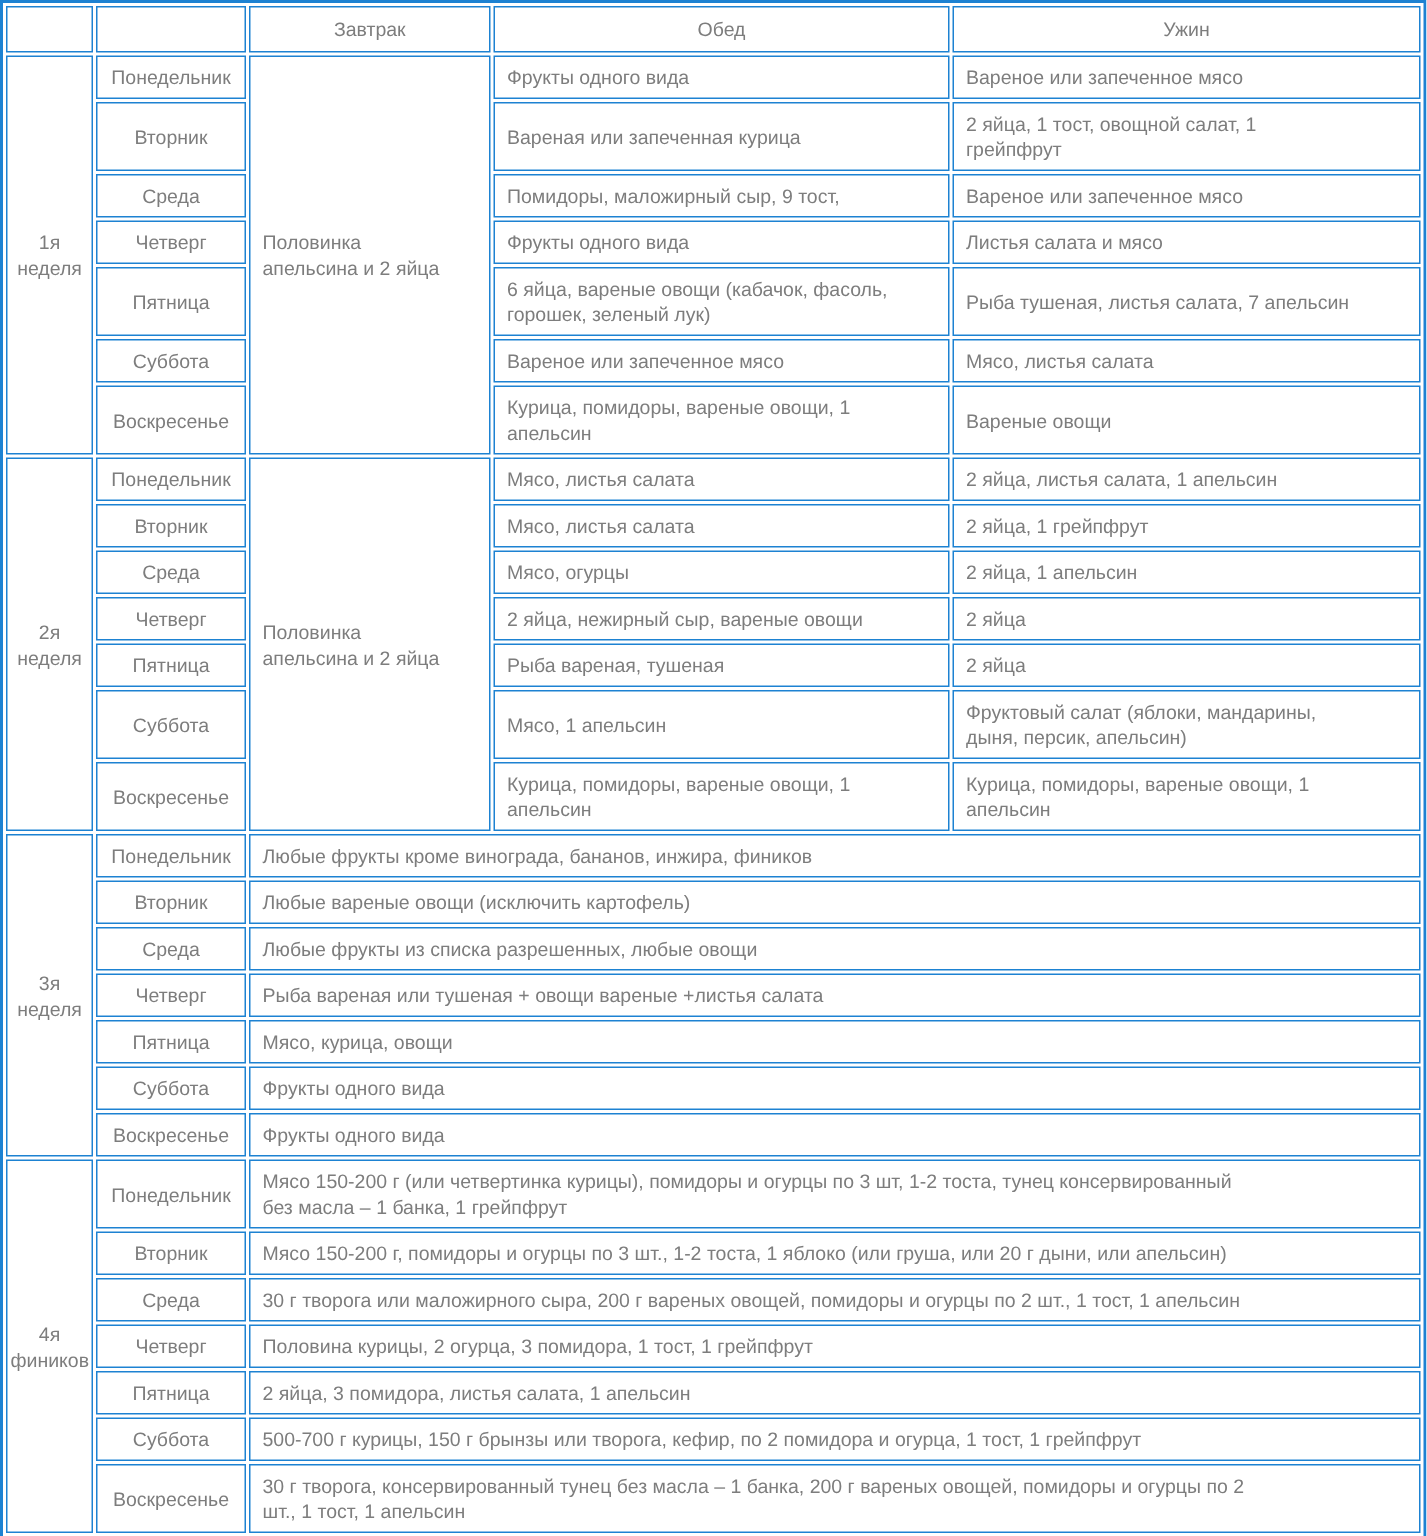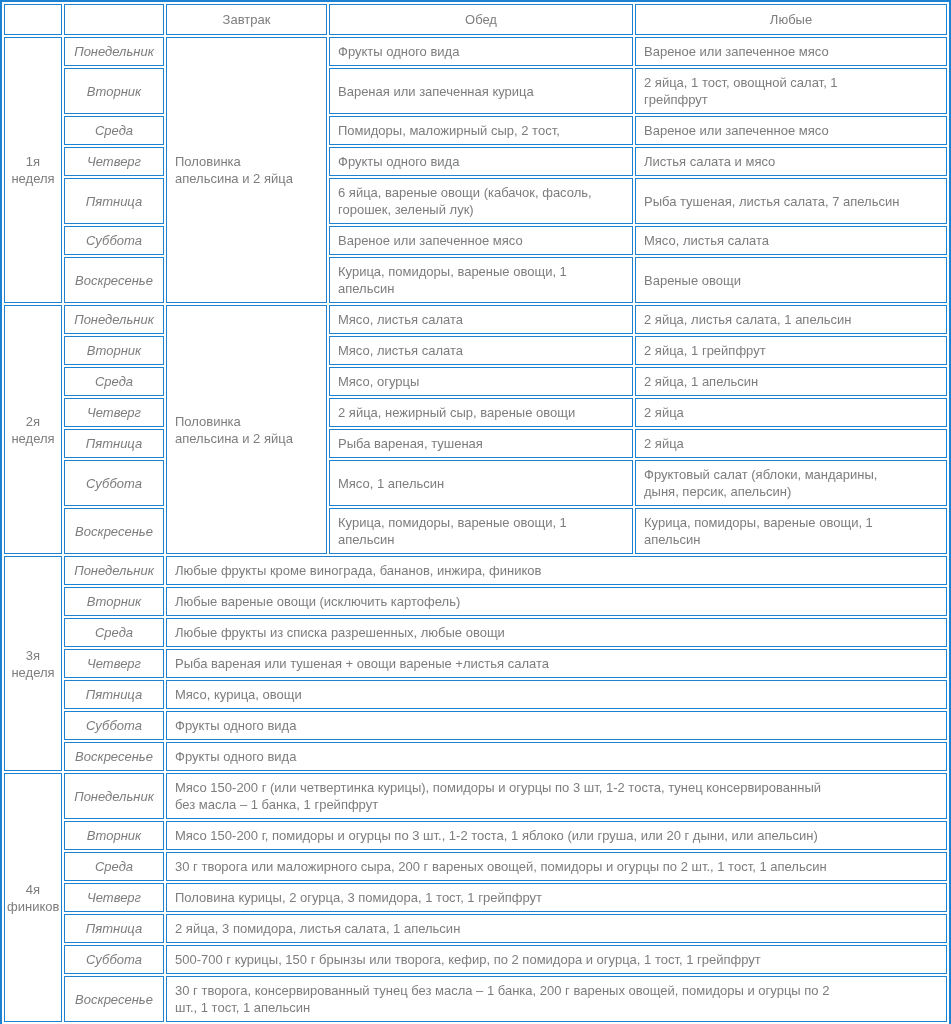--- a/index.html
+++ b/index.html
@@ -35,60 +35,60 @@
     line-height: 17px;
     padding: 5px 8px;
     vertical-align: middle;
     text-align: left;
     white-space: pre-line;
     overflow: hidden;
     background: var(--bg-c);
   }
   td.center { text-align: center; }
   td.header { padding: 6px 4px; margin-left: 37px; }
-  td.day    { padding: 5px 3px; font-style: italic; }
+  td.day    { padding: 5px 3px; }
   td.week   { padding: 5px 2px; }
 </style>
 </head>
 <body>
 
 <div>
   <table class="diet">
     <colgroup>
       <col class="col-week">
       <col class="col-day">
       <col class="col-breakfast">
       <col class="col-lunch">
       <col class="col-dinner">
     </colgroup>
     <tbody>
         <tr>
           <td class="center header"></td>
           <td class="center header"></td>
           <td class="center header">Завтрак</td>
           <td class="center header">Обед</td>
-          <td class="center header">Любые</td>
+          <td class="center header">Ужин</td>
         </tr>
         <tr>
           <td class="center week" rowspan="7">1я неделя</td>
           <td class="center day">Понедельник</td>
           <td rowspan="7">Половинка
 апельсина и 2 яйца</td>
           <td>Фрукты одного вида</td>
           <td>Вареное или запеченное мясо</td>
         </tr>
         <tr>
           <td class="center day">Вторник</td>
           <td>Вареная или запеченная курица</td>
           <td>2 яйца, 1 тост, овощной салат, 1
 грейпфрут</td>
         </tr>
         <tr>
           <td class="center day">Среда</td>
-          <td>Помидоры, маложирный сыр, 2 тост,</td>
+          <td>Помидоры, маложирный сыр, 9 тост,</td>
           <td>Вареное или запеченное мясо</td>
         </tr>
         <tr>
           <td class="center day">Четверг</td>
           <td>Фрукты одного вида</td>
           <td>Листья салата и мясо</td>
         </tr>
         <tr>
           <td class="center day">Пятница</td>
           <td>6 яйца, вареные овощи (кабачок, фасоль,

